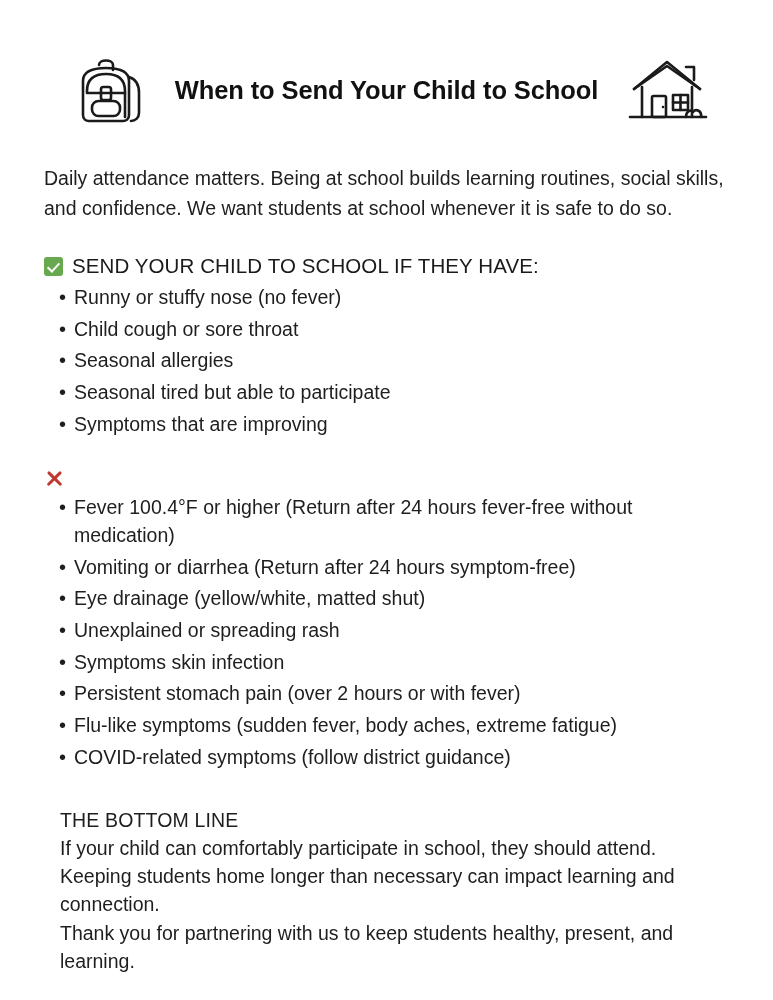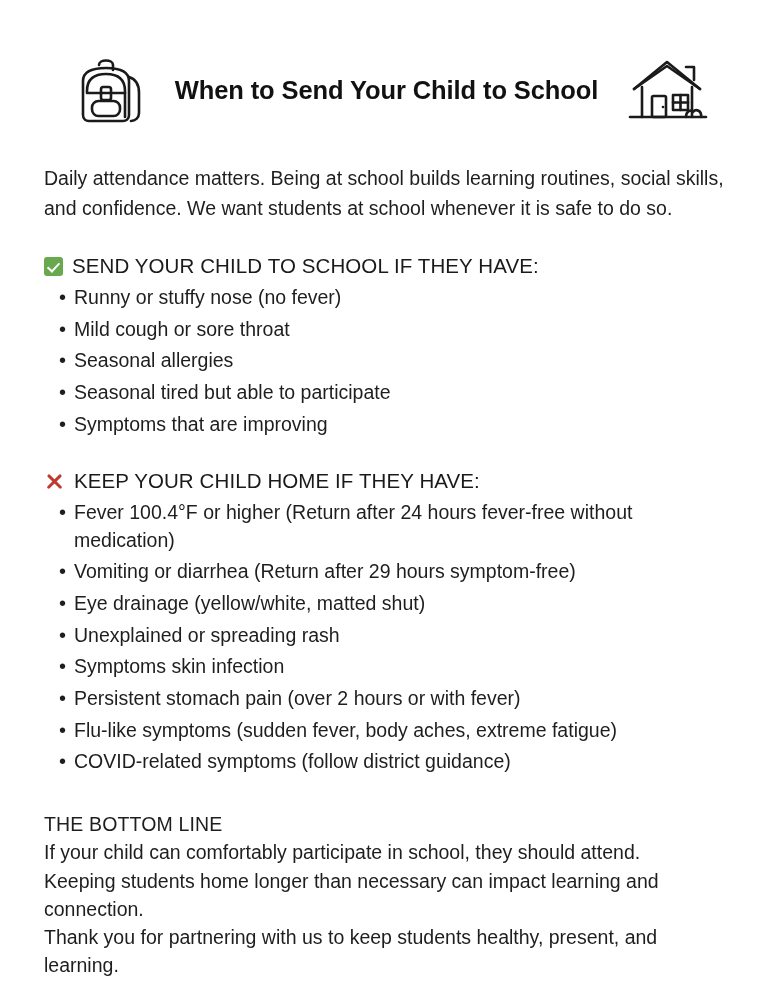--- a/index.html
+++ b/index.html
@@ -151,20 +151,21 @@
     position: absolute;
     left: 15px;
     top: -1px;
     font-size: 20px;
     line-height: 1.42;
     color: #1e1e1e;
   }
 
   .bottom {
     margin-top: 34px;
+    margin-left: 16px;
   }
   .bottom-line {
     font-size: 19.5px;
     line-height: 1.45;
     color: #1e1e1e;
   }
   .bottom-heading {
     font-size: 19.5px;
     line-height: 1.45;
     color: #1e1e1e;
@@ -216,35 +217,34 @@
 
     <p class="intro">Daily attendance matters. Being at school builds learning routines, social skills, and confidence. We want students at school whenever it is safe to do so.</p>
 
     <div class="section">
       <div class="section-heading">
         <span class="check-badge"></span>
         <span class="heading-text">SEND YOUR CHILD TO SCHOOL IF THEY HAVE:</span>
       </div>
       <ul class="bullet-list">
         <li>Runny or stuffy nose (no fever)</li>
-        <li>Mild cough or sore throat</li>
+        <li>Child cough or sore throat</li>
         <li>Seasonal allergies</li>
         <li>Seasonal tired but able to participate</li>
         <li>Symptoms that are improving</li>
       </ul>
     </div>
 
     <div class="section">
       <div class="section-heading">
         <span class="x-mark"></span>
-        <span class="heading-text">KEEP YOUR CHILD HOME IF THEY HAVE:</span>
       </div>
       <ul class="bullet-list">
         <li>Fever 100.4°F or higher (Return after 24 hours fever-free without medication)</li>
-        <li>Vomiting or diarrhea (Return after 29 hours symptom-free)</li>
+        <li>Vomiting or diarrhea (Return after 24 hours symptom-free)</li>
         <li>Eye drainage (yellow/white, matted shut)</li>
         <li>Unexplained or spreading rash</li>
         <li>Symptoms skin infection</li>
         <li>Persistent stomach pain (over 2 hours or with fever)</li>
         <li>Flu-like symptoms (sudden fever, body aches, extreme fatigue)</li>
         <li>COVID-related symptoms (follow district guidance)</li>
       </ul>
     </div>
 
     <div class="bottom">

